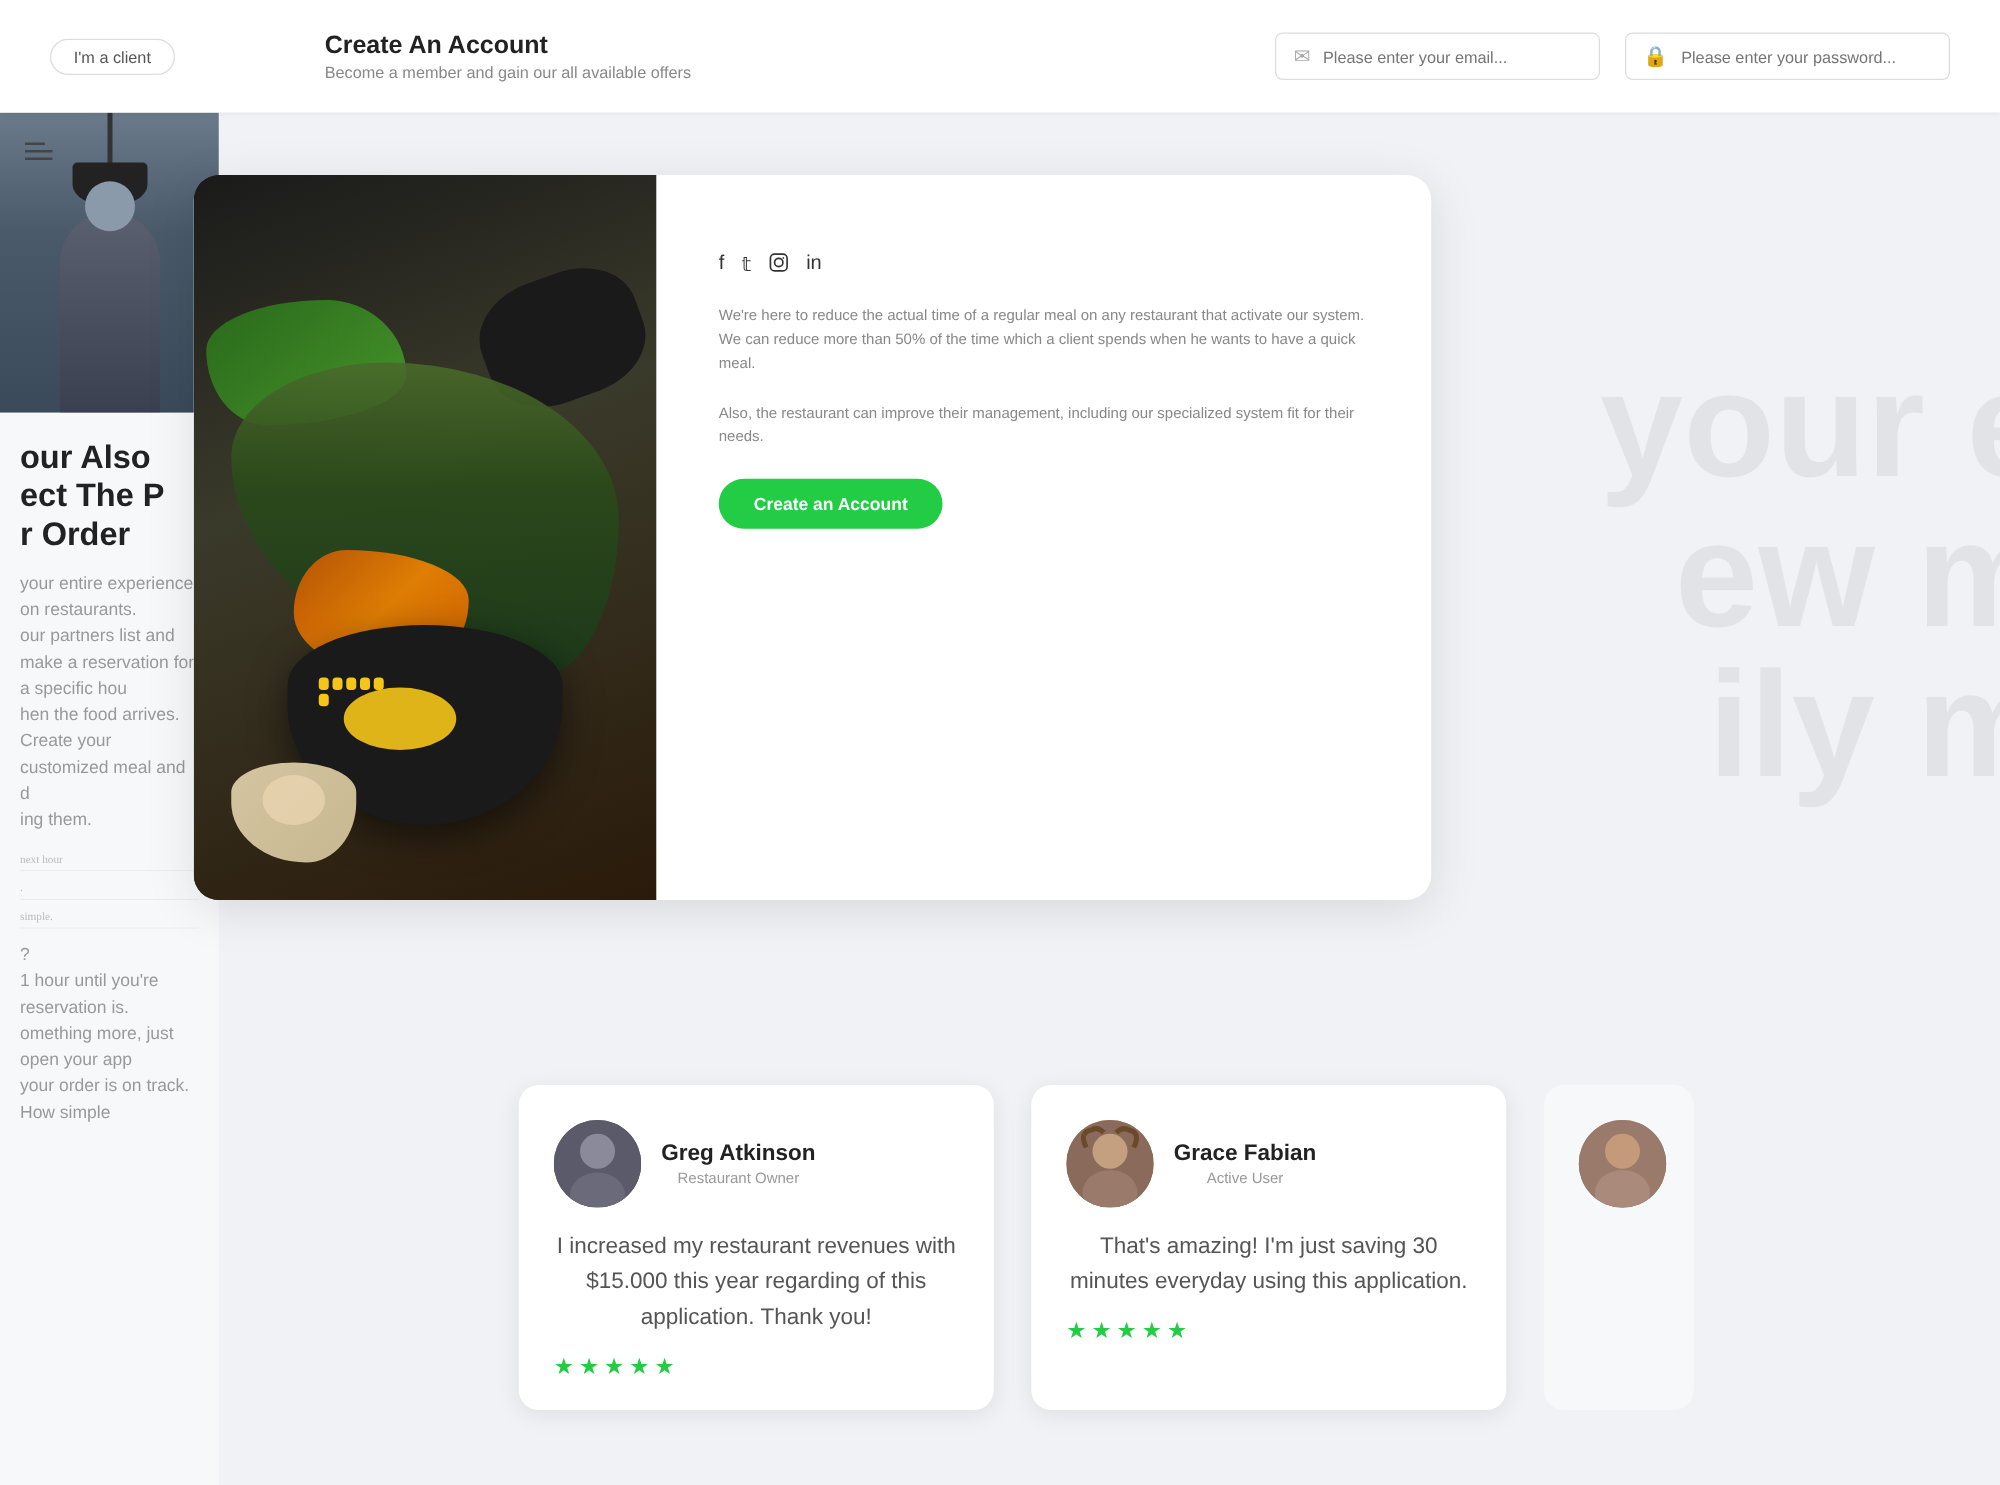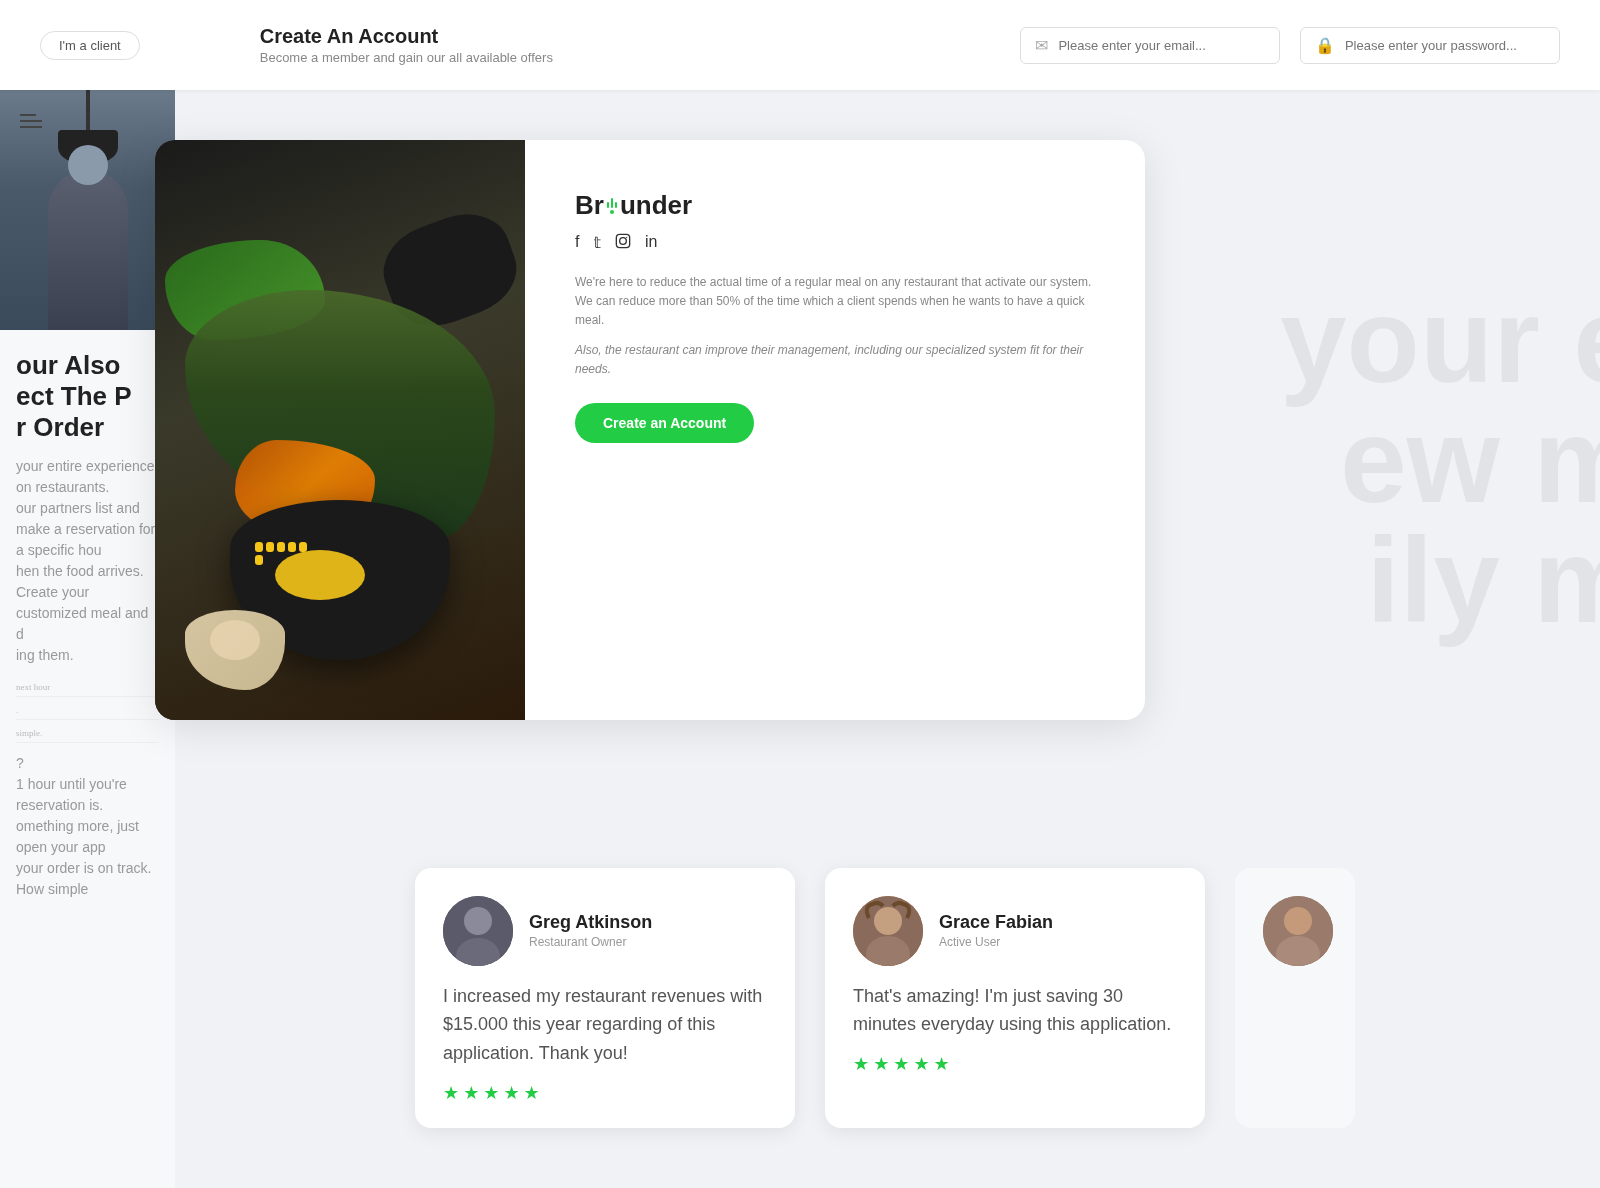--- a/index.html
+++ b/index.html
@@ -332,20 +332,21 @@
     }
 
     .review-card {
       background: #fff;
       border-radius: 16px;
       box-shadow: 0 4px 20px rgba(0,0,0,0.08);
       padding: 28px 28px 24px;
       flex: 1;
       max-width: 380px;
       position: relative;
+      text-align: center;
     }
     .reviewer-header {
       display: flex;
       align-items: center;
       gap: 16px;
       margin-bottom: 16px;
     }
     .avatar {
       width: 70px;
       height: 70px;
@@ -520,46 +521,34 @@
         <div style="width:8px;height:10px;background:#f5c518;border-radius:3px;"></div>
         <div style="width:8px;height:10px;background:#f5c518;border-radius:3px;"></div>
         <div style="width:8px;height:10px;background:#f5c518;border-radius:3px;"></div>
       </div>
     </div>
   </div>
 
   <div class="main-card-content">
 
     <div>
-      <div class="brand-name">
-        <span>Br</span>
-        <span style="display:inline-flex;flex-direction:column;align-items:center;gap:1px;margin:0 1px;">
-          <span style="display:flex;gap:2px;align-items:flex-end;">
-            <span style="width:2px;height:6px;background:#22cc44;border-radius:1px;"></span>
-            <span style="width:2px;height:10px;background:#22cc44;border-radius:1px;"></span>
-            <span style="width:2px;height:6px;background:#22cc44;border-radius:1px;"></span>
-          </span>
-          <span style="width:4px;height:4px;background:#22cc44;border-radius:50%;margin-top:1px;"></span>
-        </span>
-        <span>under</span>
-      </div>
       <div class="social-icons">
         <span class="social-icon">f</span>
         <span class="social-icon">𝕥</span>
         <span class="social-icon">
           <svg width="16" height="16" viewBox="0 0 24 24" fill="none" stroke="#333" stroke-width="2">
               <rect x="2" y="2" width="20" height="20" rx="5"></rect>
               <circle cx="12" cy="12" r="5"></circle>
               <circle cx="17.5" cy="6.5" r="1" fill="#333" stroke="none"></circle>
             </svg>
         </span>
         <span class="social-icon">in</span>
       </div>
       <div class="brand-description">We're here to reduce the actual time of a regular meal on any restaurant that activate our system. We can reduce more than 50% of the time which a client spends when he wants to have a quick meal.</div>
-      <div class="brand-description" style="margin-top:10px;font-style:italic;">Also, the restaurant can improve their management, including our specialized system fit for their needs.</div>
+      <div class="brand-description" style="">Also, the restaurant can improve their management, including our specialized system fit for their needs.</div>
       <button class="cta-button">Create an Account</button>
     </div>
   </div>
 </div>
 
 <div class="review-section">
 
   <div style="width:50px;flex-shrink:0;"></div>
 
   <div class="review-card" style="margin-left: 170px;">

